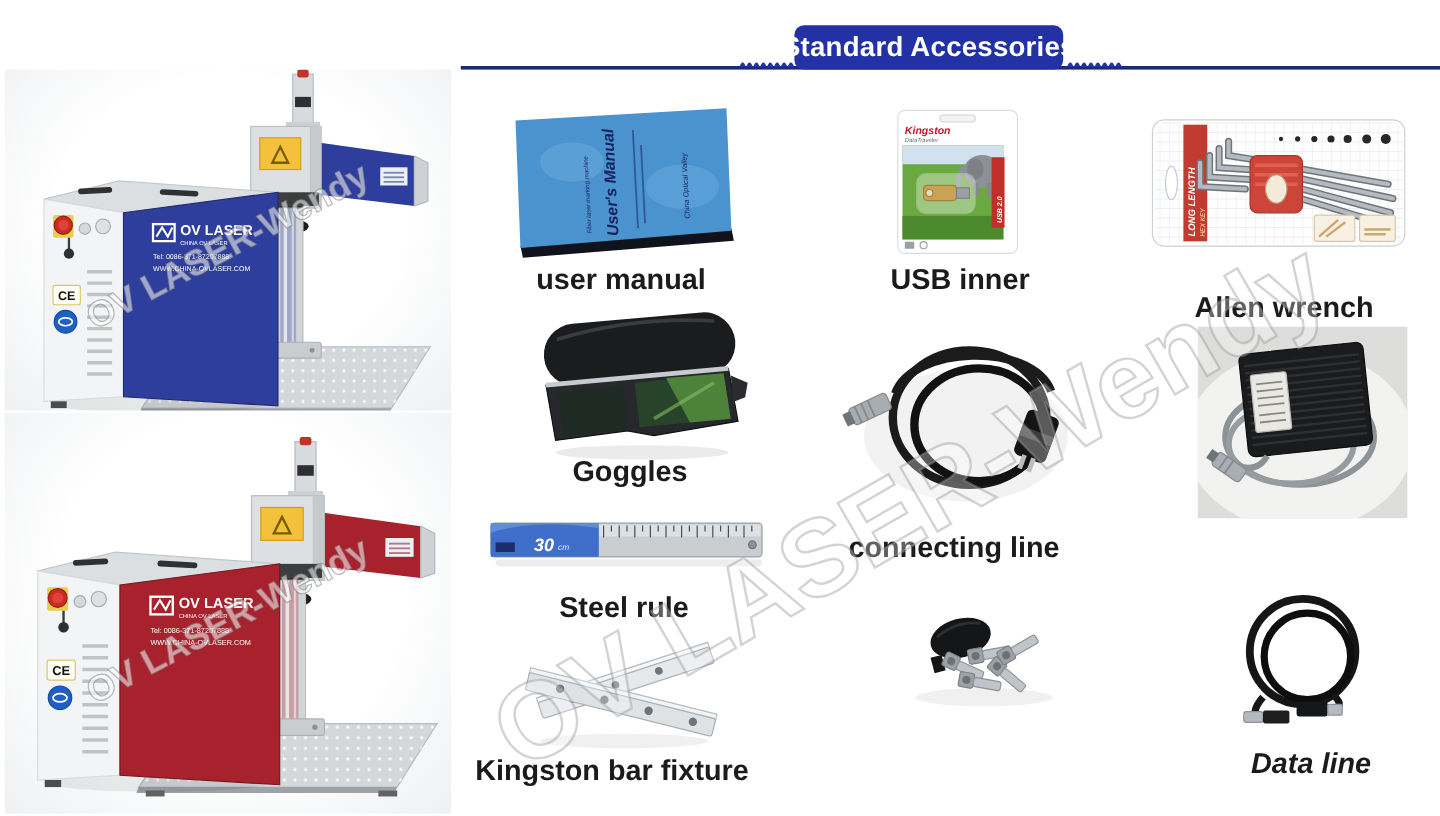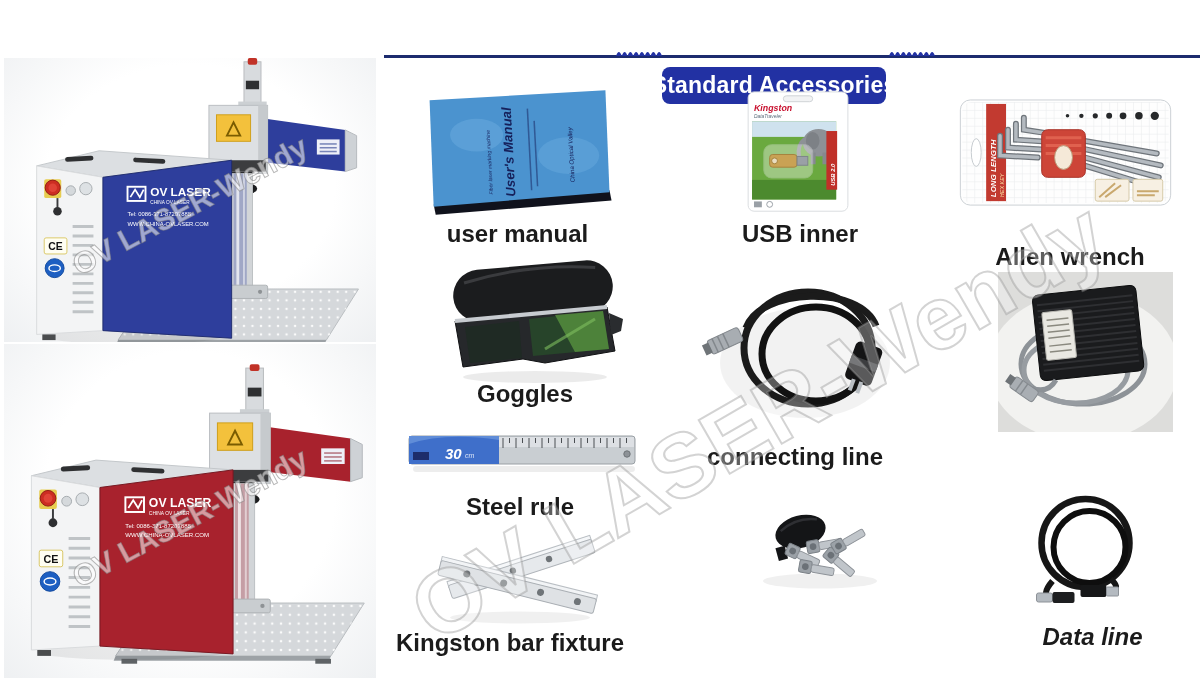--- a/index.html
+++ b/index.html
@@ -1,21 +1,21 @@
 <!DOCTYPE html>
 <html><head>
 <meta charset="utf-8">
 <style>
   html,body{margin:0;padding:0;background:#fff;}
   .canvas{position:relative;width:1200px;height:680px;background:#ffffff;overflow:hidden;
           font-family:"Liberation Sans", sans-serif;}
   
   .hline{position:absolute;left:384px;top:55px;width:816px;height:3px;background:#1c2b6e;}
   .banner{position:absolute;left:662px;top:21px;width:224px;height:37px;border-radius:8px;
-          background:#2231a3;display:flex;align-items:center;justify-content:center;margin-top:46px;}
+          background:#2231a3;display:flex;align-items:center;justify-content:center;}
   .banner span{color:#fff;font-size:23px;font-weight:700;letter-spacing:.2px;white-space:nowrap;}
   .scallop{position:absolute;top:48px;width:46px;height:8px;}
   
   .photo{position:absolute;background:radial-gradient(ellipse at 50% 45%, #ffffff 55%, #eef0f2 100%);}
   .photo1{left:4px;top:58px;width:372px;height:284px;}
   .photo2{left:4px;top:344px;width:372px;height:334px;}
   .photo svg{width:100%;height:100%;}
   
   .wm{position:absolute;font-weight:700;white-space:nowrap;pointer-events:none;line-height:1;}
   .wm-small{left:50%;top:52%;transform:translate(-50%,-50%) rotate(-28deg);font-size:30px;

